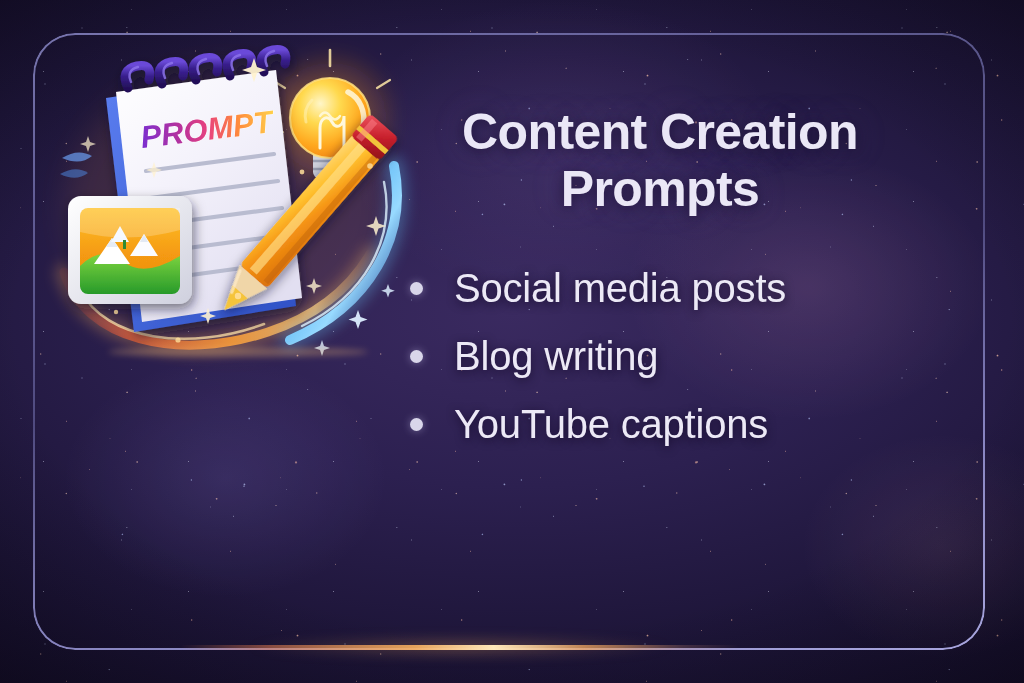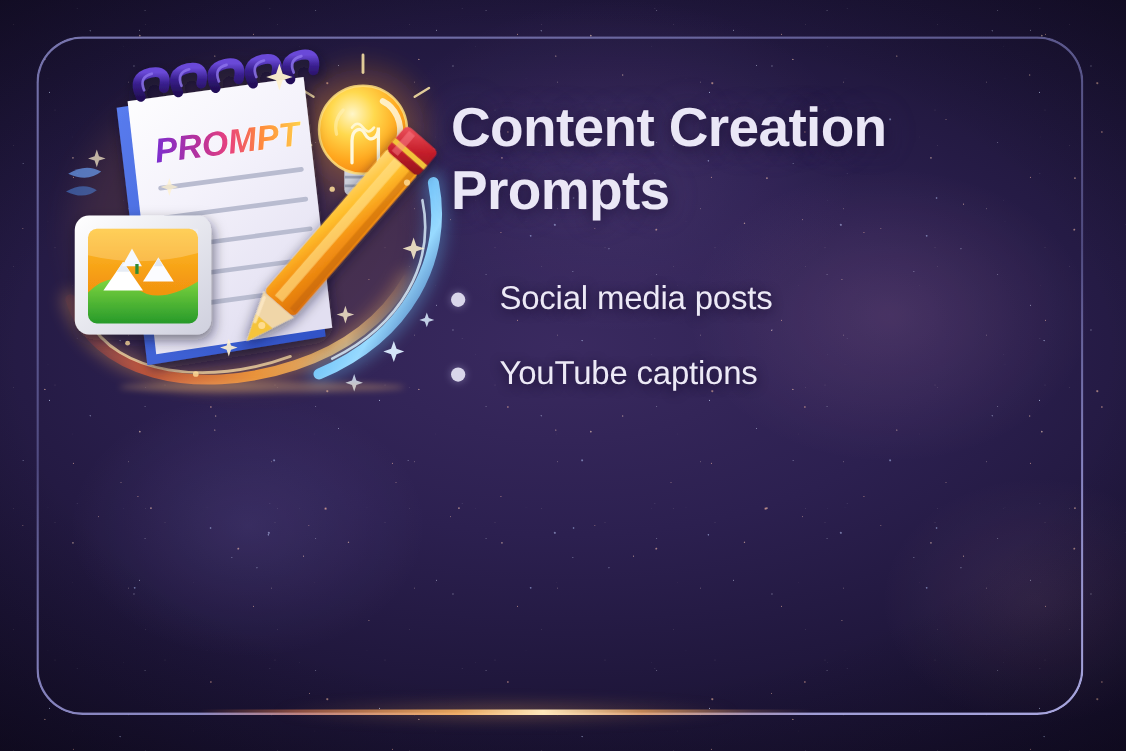--- a/index.html
+++ b/index.html
@@ -149,21 +149,21 @@
     background:radial-gradient(ellipse 300px 16px at 50% 50%, rgba(255,178,96,.30), transparent 72%);
     filter:blur(6px);
     pointer-events:none;
   }
 
   
   .illo{ position:absolute; left:58px; top:40px; width:340px; height:330px; }
   .illo svg{ width:100%; height:100%; display:block; overflow:visible; }
 
   
-  .content{ position:absolute; left:410px; top:88px; width:500px; }
+  .content{ position:absolute; left:410px; top:104px; width:500px;text-align:center; }
 
   .title{
     font-size:50px;
     font-weight:700;
     line-height:1.14;
     letter-spacing:-.6px;
     color:#eae7f6;
     text-shadow:0 2px 14px rgba(20,10,40,.75), 0 0 34px rgba(160,140,230,.22);
     white-space:pre-line;
   }
@@ -174,21 +174,21 @@
     height:68px;
   }
   .bullet-dot{
     width:13px; height:13px; border-radius:50%;
     background:#d9d6ea;
     box-shadow:0 0 8px rgba(200,195,235,.45);
     flex:0 0 auto;
     margin-right:31px;
   }
   .bullet-label{
-    font-size:30px;
+    font-size:40px;
     font-weight:300;
     letter-spacing:-.2px;
     color:#ece9f6;
     text-shadow:0 2px 10px rgba(18,8,36,.8);
     white-space:nowrap;
   }
 </style>
 </head>
 <body>
 
@@ -434,18 +434,22 @@
     <h1 class="title">Content Creation
 Prompts</h1>
 
     <ul class="bullets">
       <li class="bullet">
         <span class="bullet-dot"></span>
         <span class="bullet-label">Social media posts</span>
       </li>
       <li class="bullet">
         <span class="bullet-dot"></span>
+        <span class="bullet-label">Blog writing</span>
+      </li>
+      <li class="bullet">
+        <span class="bullet-dot"></span>
         <span class="bullet-label">YouTube captions</span>
       </li>
     </ul>
   </div>
 
 </div>
 
 </body></html>

